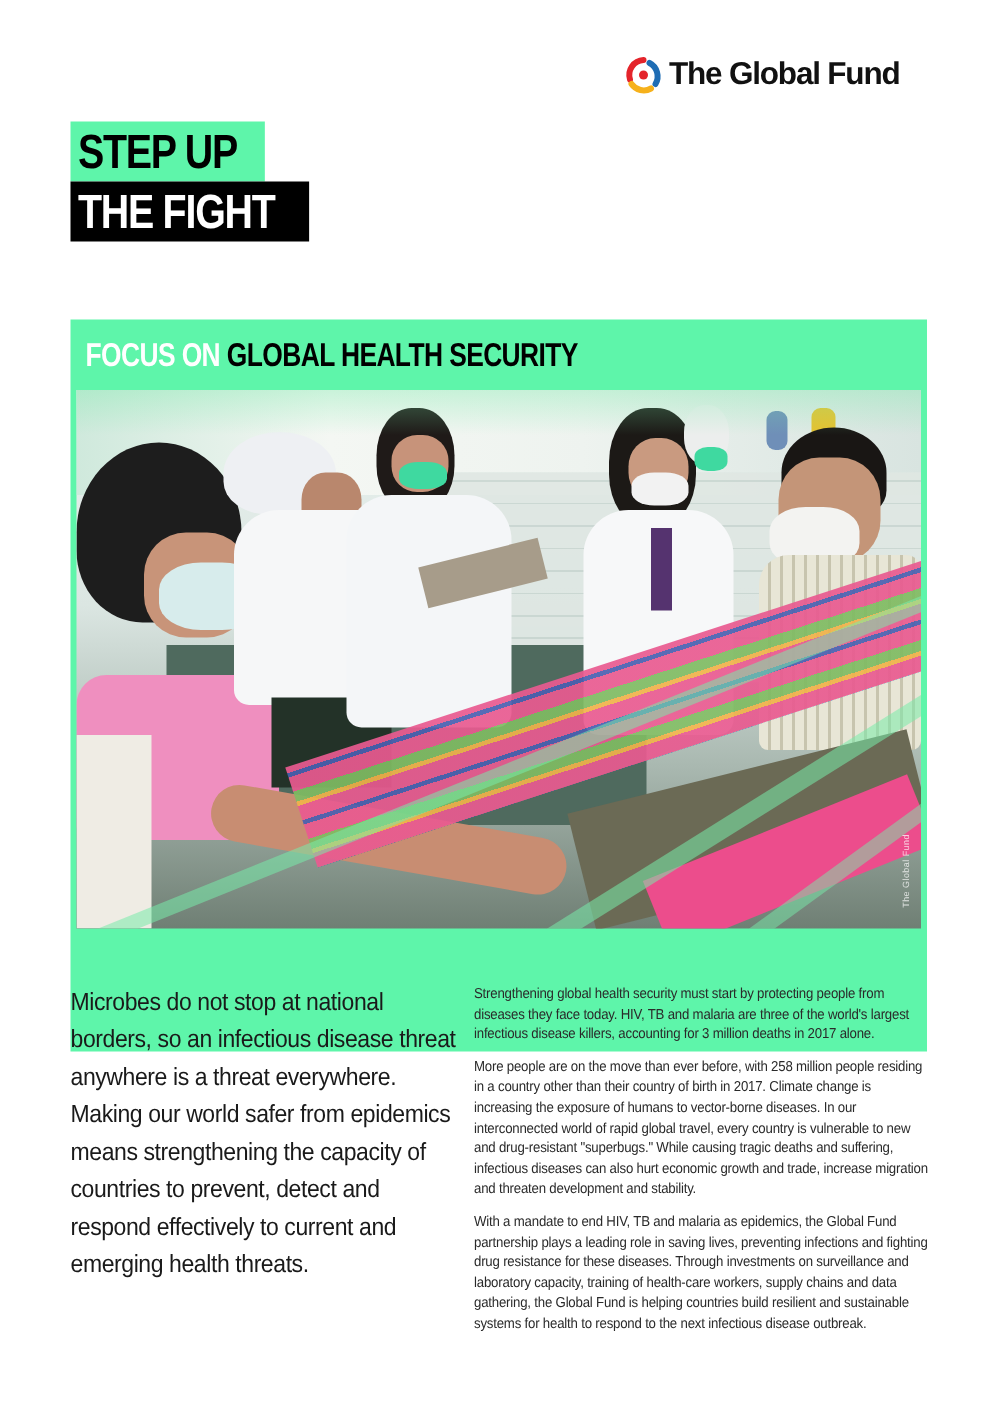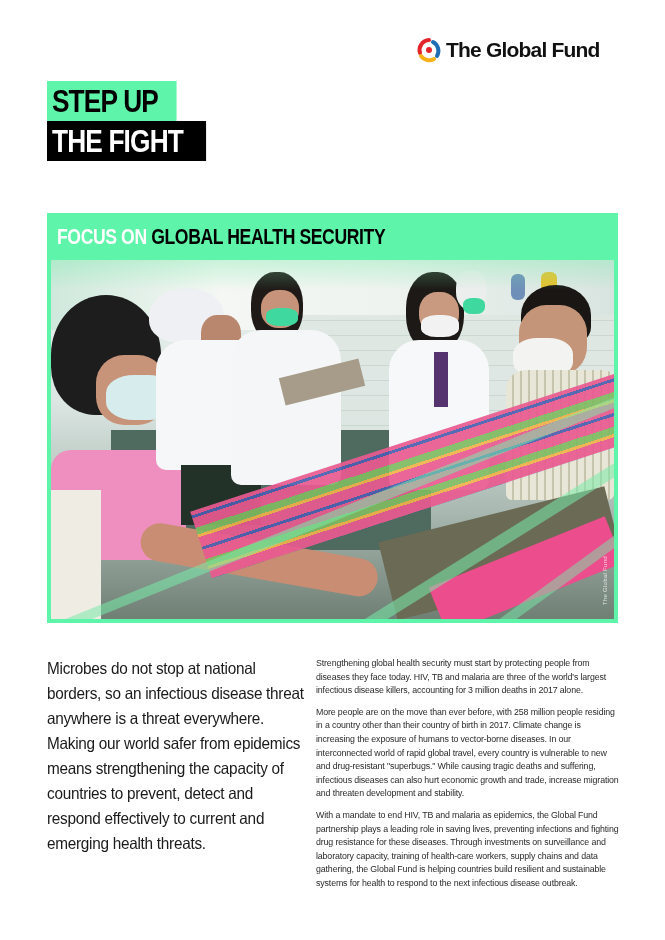--- a/index.html
+++ b/index.html
@@ -9,21 +9,21 @@
   .logo { position: absolute; left: 416px; top: 36px; height: 28px; display: flex; align-items: center; gap: 4px; }
   .logo-mark { width: 26px; height: 26px; position: relative; }
   .logo-text { font-family: "Liberation Sans", sans-serif; font-weight: bold; font-size: 21px; letter-spacing: -0.8px; color: #111; white-space: nowrap; }
 
   
   .title-line { position: absolute; font-family: "Liberation Sans", sans-serif; font-weight: bold; font-size: 32px; line-height: 40px; letter-spacing: -1px; transform: scaleX(0.82); transform-origin: left center; padding: 0 6px; white-space: nowrap; }
   .title-1 { left: 47px; top: 81px; background: #5ef5aa; color: #000; height: 40px; width: 146px; }
   .title-2 { left: 47px; top: 121px; background: #000; color: #fff; height: 40px; width: 182px; }
 
   
-  .frame { position: absolute; left: 47px; top: 213px; width: 571px; height: 410px; background: #5ef5aa; }
+  .frame { position: absolute; left: 47px; top: 213px; width: 571px; height: 488px; background: #5ef5aa; }
   .frame-header { position: absolute; left: 10px; top: 8px; height: 32px; line-height: 32px; font-weight: bold; font-size: 22px; letter-spacing: -0.5px; transform: scaleX(0.8); transform-origin: left center; white-space: nowrap; }
   .frame-header .lead { color: #ffffff; }
   .frame-header .topic { color: #000000; }
 
   .photo { position: absolute; left: 4px; top: 47px; width: 563px; height: 359px; overflow: hidden;
     background: linear-gradient(180deg, #e9f1ee 0%, #dbe6e2 40%, #a9b8b0 70%, #6f7f74 100%); }
   .ph { position: absolute; }
   .photo-credit { position: absolute; right: 6px; bottom: 14px; writing-mode: vertical-rl; transform: rotate(180deg); font-size: 6px; color: rgba(255,255,255,0.75); letter-spacing: 0.3px; }
 
   

